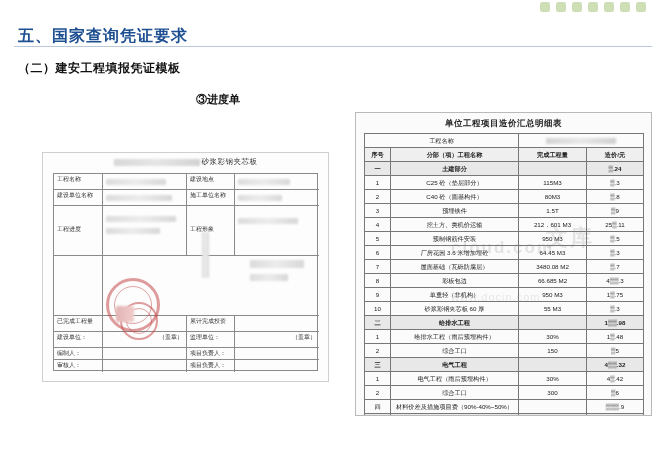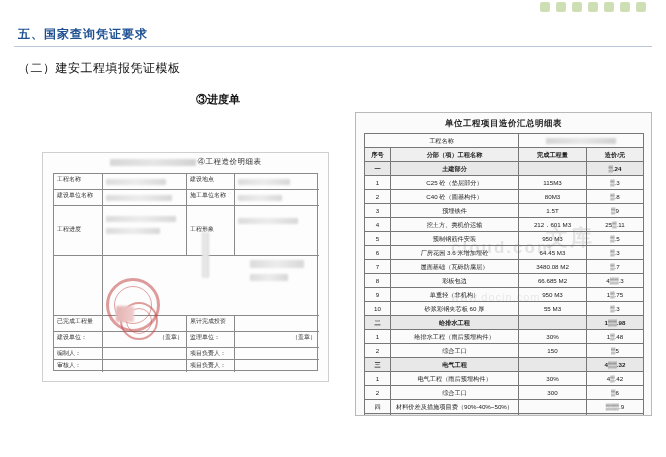--- a/index.html
+++ b/index.html
@@ -38,39 +38,39 @@
     background: #c7d9a8;
     border-radius: 2px;
     opacity: .85;
   }
 
   
   .h-section {
     position: absolute;
     left: 18px;
     top: 26px;
-    font-size: 12px;
+    font-size: 16px;
     font-weight: bold;
     color: #1d4f91;
     letter-spacing: 1px;
   }
   .h-rule {
     position: absolute;
     left: 14px;
     top: 46px;
     width: 638px;
     height: 1px;
     background: #b9c7d8;
   }
   .h-sub {
     position: absolute;
     left: 18px;
     top: 60px;
     font-size: 12px;
-    font-weight: normal;
+    font-weight: bold;
     color: #111;
     letter-spacing: .5px;
   }
 
   .cap {
     position: absolute;
     font-size: 11px;
     font-weight: bold;
     color: #111;
     margin-left: 48px;
@@ -240,21 +240,21 @@
   </div>
 
   <div class="h-section">五、国家查询凭证要求</div>
   <div class="h-rule"></div>
   <div class="h-sub">（二）建安工程填报凭证模板</div>
 
   <div class="cap cap-left">③进度单</div>
 
   <div class="doc-left">
     <div class="title-row">
-      <span class="blurtitle"></span><span>④工程造价明细表</span>
+      <span class="blurtitle"></span><span>砂浆彩钢夹芯板</span>
     </div>
 
     <div class="lgrid">
 
       <div class="lvline" style="left:132px; top:0; height:82px;"></div>
       <div class="lvline" style="left:132px; top:142px; height:56px;"></div>
       <div class="lvline" style="left:48px; top:0; height:198px;"></div>
       <div class="lvline" style="left:180px; top:0; height:82px;"></div>
       <div class="lvline" style="left:180px; top:142px; height:56px;"></div>
 

